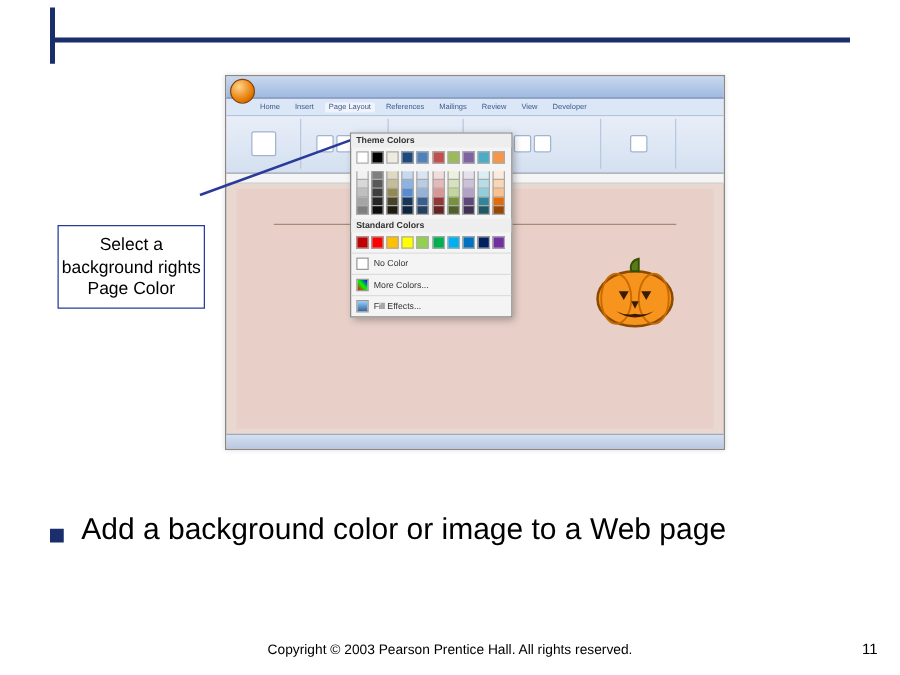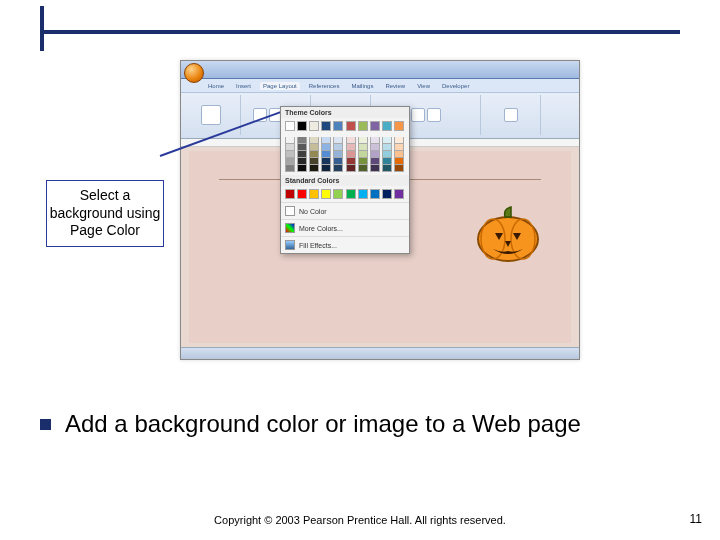--- a/index.html
+++ b/index.html
@@ -224,21 +224,21 @@
     transform-origin: left center;
     transform: rotate(-20deg);
     z-index: 4;
   }
   .bullet-row {
     position: absolute;
     left: 40px;
     top: 410px;
     right: 40px;
     display: flex;
-    align-items: flex-start;
+    align-items: center;
     gap: 14px;
   }
   .bullet-sq {
     width: 11px;
     height: 11px;
     background: #1a2e6b;
     margin-top: 9px;
     flex: 0 0 auto;
   }
   .bullet-text {
@@ -435,21 +435,21 @@
     <span>More Colors...</span>
   </div>
   <div class="cp-item">
     <span class="sq" style="background:linear-gradient(#9cf,#369)"></span>
     <span>Fill Effects...</span>
   </div>
 </div>
 
 <div class="callout-line"></div>
 <div class="callout">
-  <span>Select a background using Page Color</span>
+  <span>Select a background rights Page Color</span>
 </div>
 
 <div class="bullet-row">
   <div class="bullet-sq"></div>
   <div class="bullet-text">Add a background color or image to a Web page</div>
 </div>
 
 <div class="copyright">Copyright © 2003 Pearson Prentice Hall. All rights reserved.</div>
 <div class="pagenum">11</div>
 

